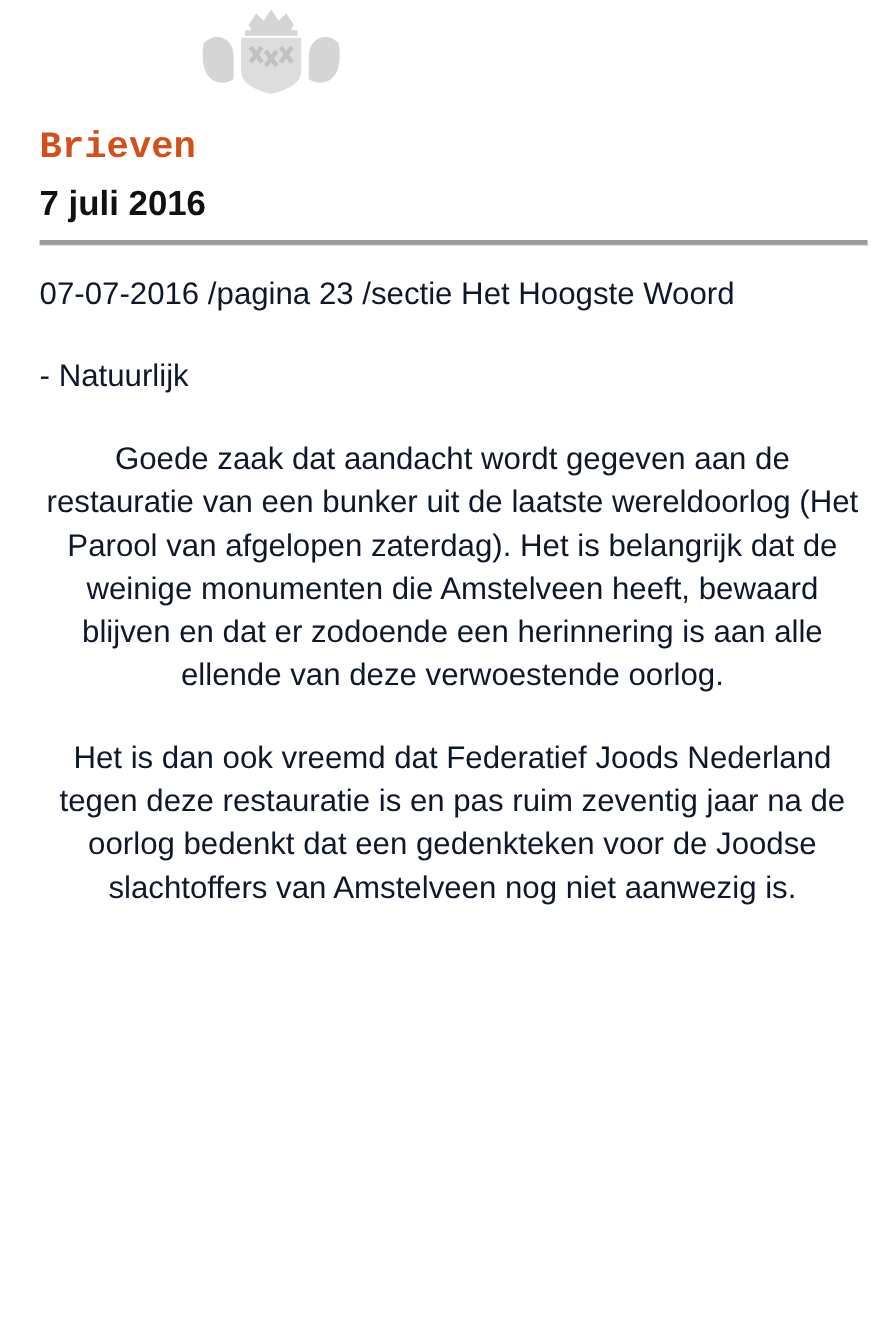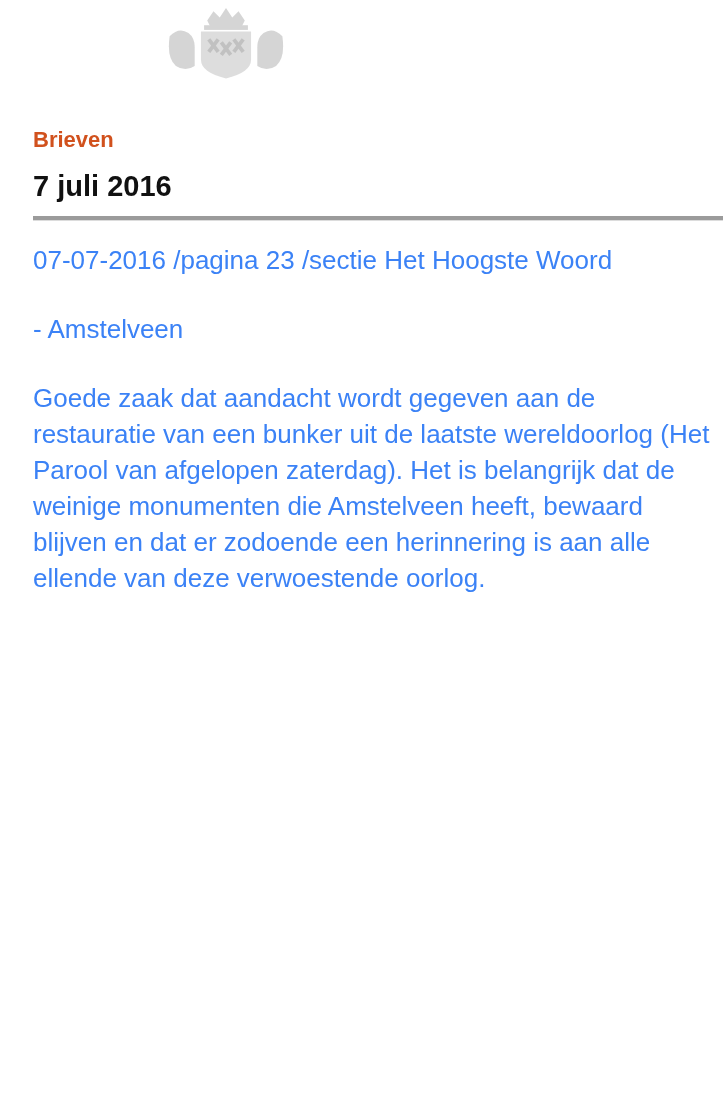--- a/index.html
+++ b/index.html
@@ -48,24 +48,25 @@
   }
   .logo-parool {
     font-weight: 700;
     font-size: 53px;
     letter-spacing: -1px;
     color: #141414;
   }
 
   
   .section-title {
-    margin: 44px 0 0 33px;
-    font-size: 22px;
+    margin: 28px 0 0 33px;
+    font-size: 31px;
     font-weight: 700;
     line-height: 35px;
+    font-family: Liberation Mono, monospace;
   }
   .date-line {
     margin: 12px 0 0 33px;
     font-size: 29px;
     font-weight: 700;
     line-height: 35px;
     color: #111111;
   }
   .rule {
     margin: 12px 3px 0 33px;
@@ -73,33 +74,34 @@
     background: #9b9b9b;
     border-bottom: 1px solid #dcdcdc;
   }
 
   
   .article {
     margin: 21px 10px 0 33px;
     width: 688px;
     font-size: 26px;
     line-height: 36px;
-    color: #3b82f6;
+    color: #0f172a;
   }
   .meta-line {
     margin: 0;
   }
   .article-title {
     margin: 33px 0 0 0;
     font-weight: 400;
     font-size: 26px;
     line-height: 36px;
   }
   .article p.body-par {
     margin: 33px 0 0 0;
+    text-align: center;
   }
   .signature {
     margin: 32px 0 0 0;
   }
 </style>
 </head>
 <body>
 
 <header class="masthead">
   <svg class="crest" viewBox="0 0 100 46" preserveAspectRatio="xMidYMid meet">
@@ -126,15 +128,16 @@
   </svg>
 </header>
 
 <h1 class="section-title" style="color: rgb(209, 81, 29);">Brieven</h1>
 <div class="date-line">7 juli 2016</div>
 
 <div class="rule"></div>
 
 <article class="article">
   <p class="meta-line">07-07-2016 /pagina 23 /sectie Het Hoogste Woord</p>
-  <h2 class="article-title">- Amstelveen</h2>
+  <h2 class="article-title">- Natuurlijk</h2>
   <p class="body-par">Goede zaak dat aandacht wordt gegeven aan de restauratie van een bunker uit de laatste wereldoorlog (Het Parool van afgelopen zaterdag). Het is belangrijk dat de weinige monumenten die Amstelveen heeft, bewaard blijven en dat er zodoende een herinnering is aan alle ellende van deze verwoestende oorlog.</p>
+  <p class="body-par">Het is dan ook vreemd dat Federatief Joods Nederland tegen deze restauratie is en pas ruim zeventig jaar na de oorlog bedenkt dat een gedenkteken voor de Joodse slachtoffers van Amstelveen nog niet aanwezig is.</p>
 </article>
 
 </body></html>

